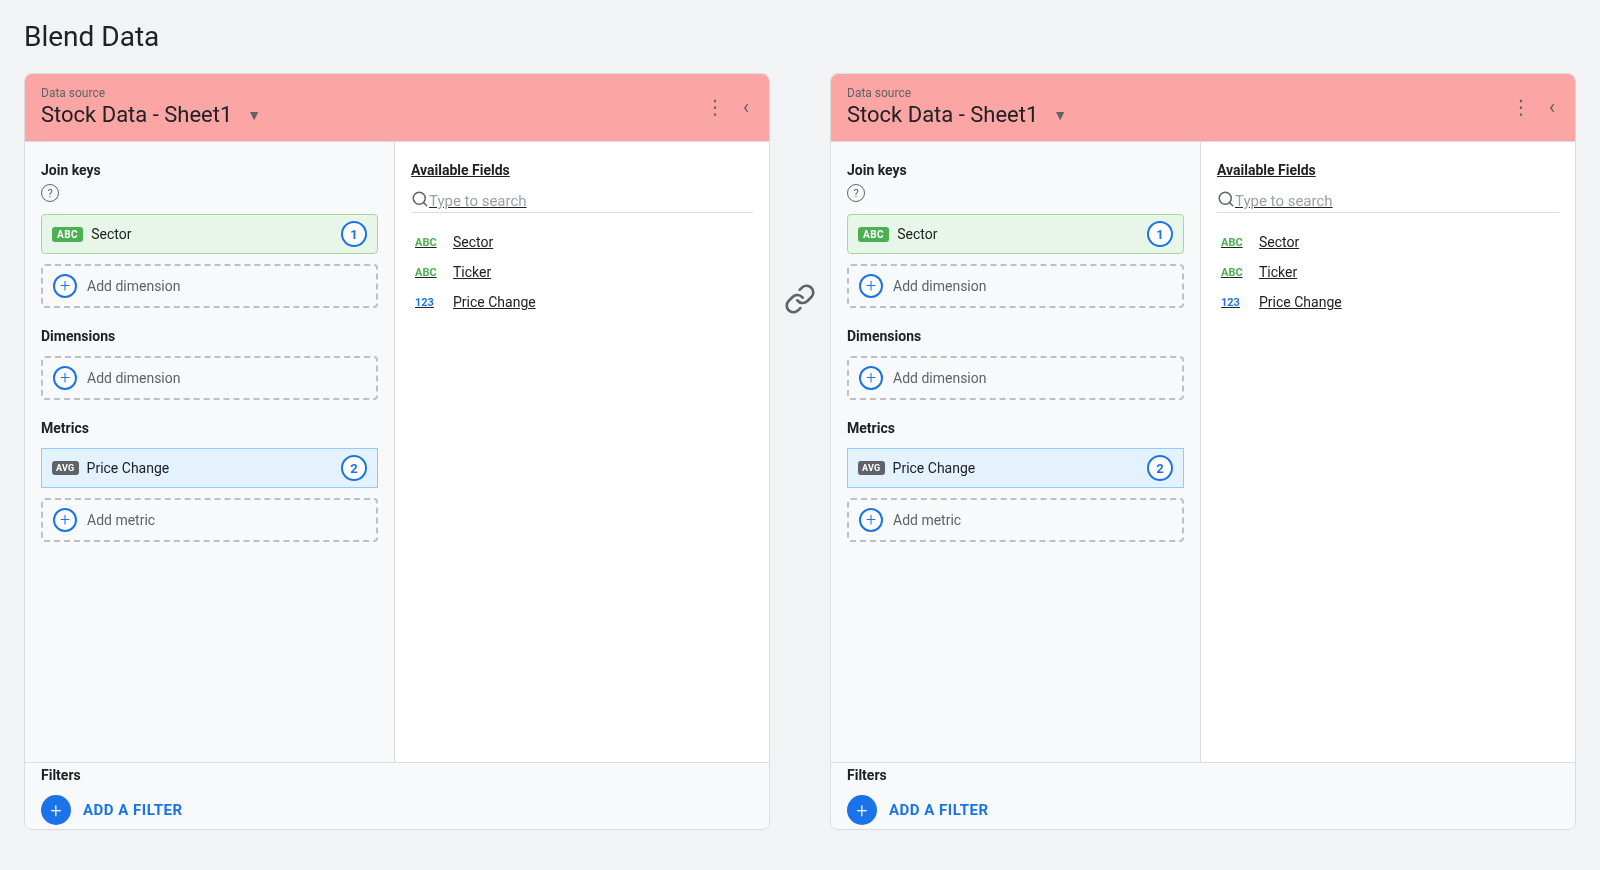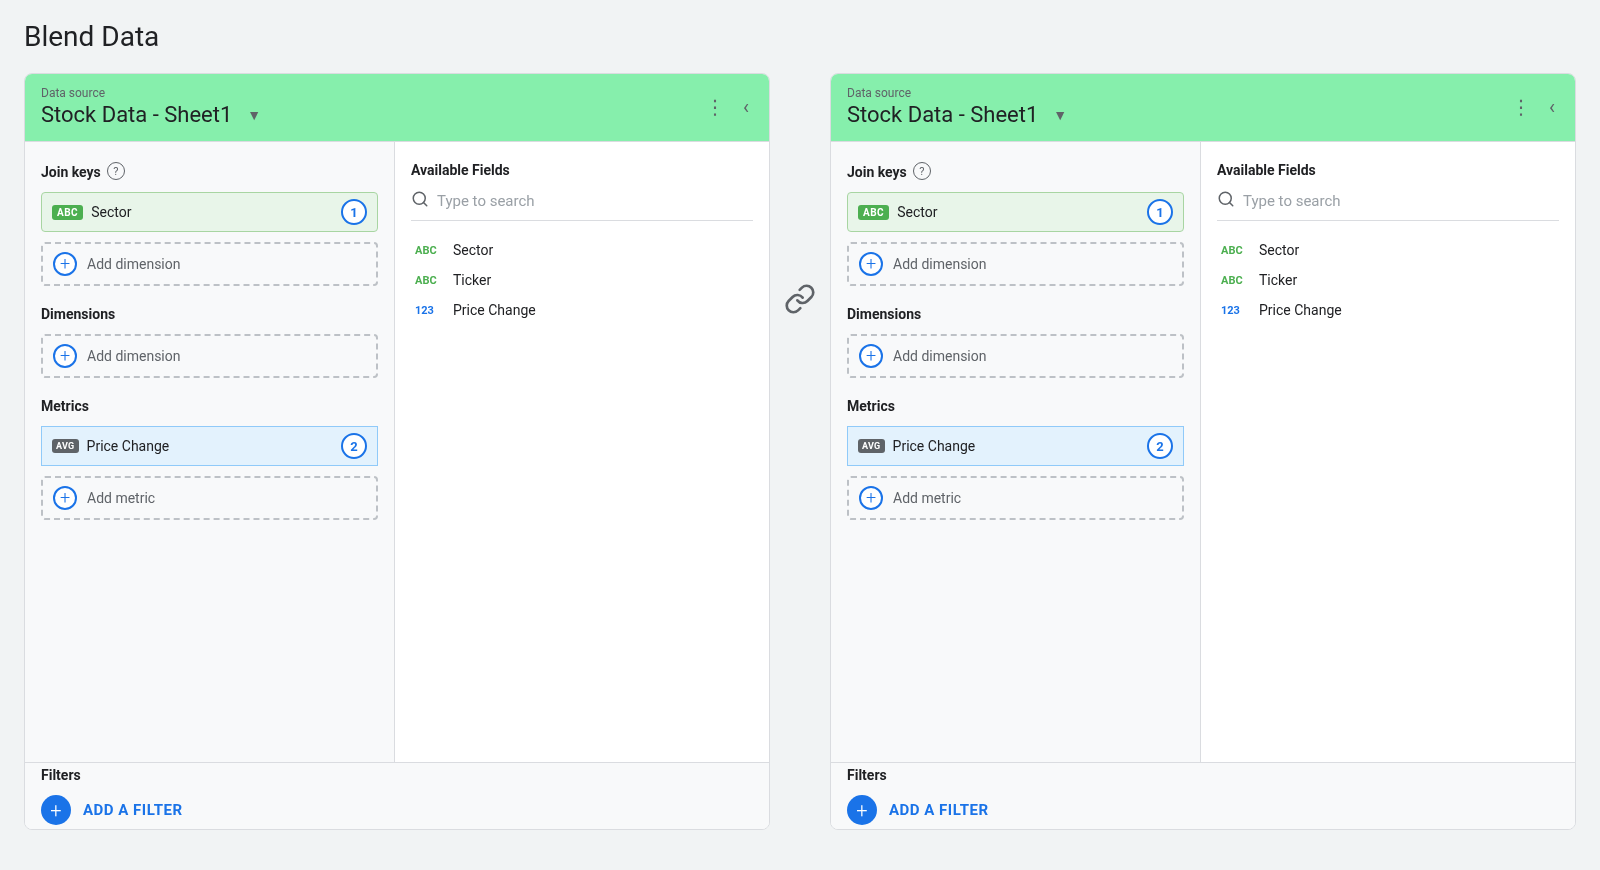--- a/index.html
+++ b/index.html
@@ -22,21 +22,21 @@
       align-items: flex-start;
     }
     .panel-wrapper {
       flex: 1;
       background: #fff;
       border: 1px solid #dadce0;
       border-radius: 8px;
       overflow: hidden;
     }
     .panel-header {
-      background: #86efac;
+      background: #fca5a5;
       border-bottom: 1px solid #dadce0;
       padding: 12px 16px 14px;
       display: flex;
       justify-content: space-between;
       align-items: center;
     }
     .panel-header-left {}
     .data-source-label {
       font-size: 12px;
       color: #5f6368;
@@ -76,29 +76,31 @@
       width: 370px;
       min-width: 370px;
       padding: 20px 16px;
       border-right: 1px solid #dadce0;
       background: #f8f9fa;
     }
     .right-pane {
       flex: 1;
       padding: 20px 16px;
       background: #fff;
+      text-decoration: underline;
     }
     .section-title {
       font-size: 14px;
       font-weight: 700;
       color: #202124;
       margin-bottom: 12px;
       display: flex;
-      align-items: flex-end;
+      align-items: flex-start;
       gap: 6px;
+      flex-direction: column;
     }
     .help-icon {
       width: 18px;
       height: 18px;
       border: 1.5px solid #5f6368;
       border-radius: 50%;
       display: inline-flex;
       align-items: center;
       justify-content: center;
       font-size: 11px;
@@ -218,23 +220,21 @@
       font-size: 15px;
       font-weight: 700;
       color: #1a73e8;
       letter-spacing: 0.5px;
       cursor: pointer;
     }
     
     .search-row {
       display: flex;
       align-items: center;
-      gap: 8px;
       border-bottom: 1px solid #dadce0;
-      padding-bottom: 8px;
       margin-bottom: 14px;
     }
     .search-icon-svg {
       color: #5f6368;
       font-size: 18px;
     }
     .search-input-fake {
       font-size: 15px;
       color: #9aa0a6;
       flex: 1;

